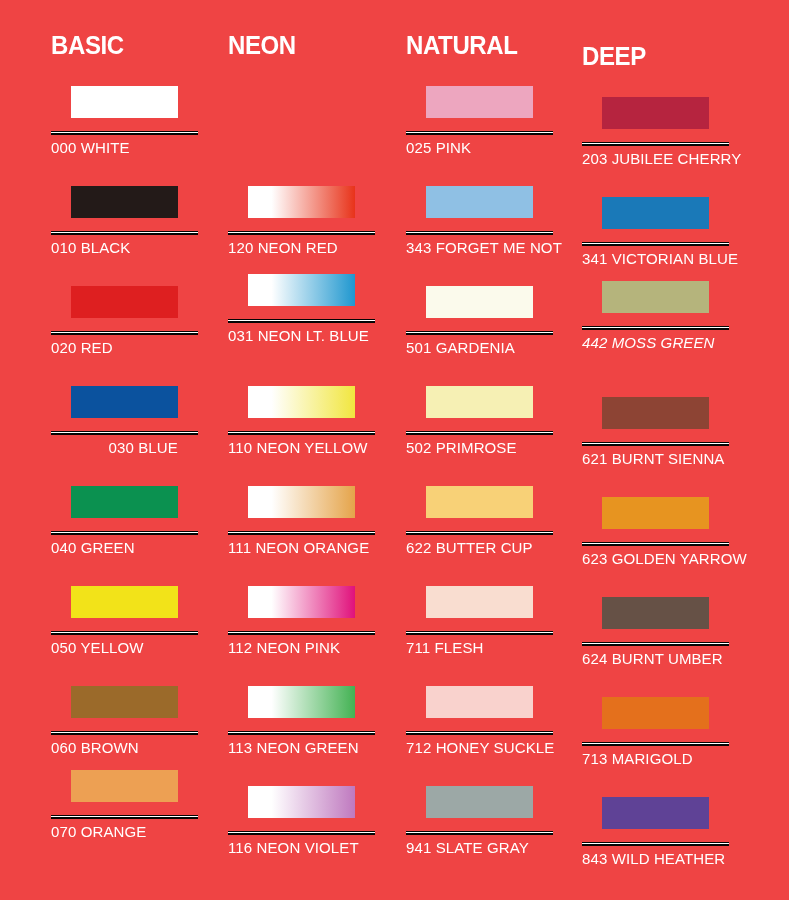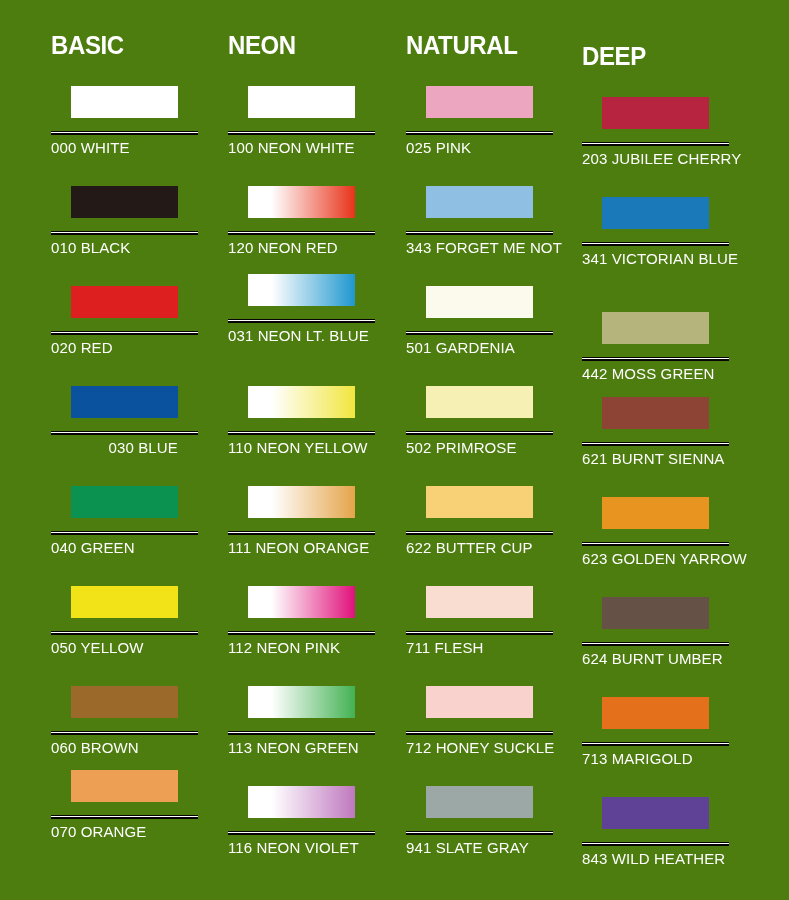--- a/index.html
+++ b/index.html
@@ -13,21 +13,21 @@
   body {
     font-family: "Liberation Sans", "DejaVu Sans", sans-serif;
     color: #ffffff;
     -webkit-font-smoothing: antialiased;
   }
 
   #chart {
     position: relative;
     width: 789px;
     height: 900px;
-    background: #4d7c0f;
+    background: #ef4444;
   }
 
   .column {
     position: absolute;
     top: 0;
     width: 178px;
     height: 900px;
   }
   .col-0 { left: 51px; }
   .col-1 { left: 228px; }
@@ -141,25 +141,20 @@
         <div class="label">060 BROWN</div>
       </div>
       <div class="cell" style="top: 764px;">
         <div class="swatch" style="background: rgb(237, 160, 83);"></div>
         <div class="rule"></div>
         <div class="label">070 ORANGE</div>
       </div>
     </div>
     <div class="column col-1" style="left: 228px;">
       <div class="col-header">NEON</div>
-      <div class="cell" style="top: 80px;">
-        <div class="swatch" style="background: rgb(255, 255, 255);"></div>
-        <div class="rule"></div>
-        <div class="label">100 NEON WHITE</div>
-      </div>
       <div class="cell" style="top: 180px;">
         <div class="swatch" style="background: linear-gradient(to right, rgb(255, 255, 255) 0%, rgb(255, 255, 255) 22%, rgb(232, 51, 26) 100%);"></div>
         <div class="rule"></div>
         <div class="label">120 NEON RED</div>
       </div>
       <div class="cell" style="top: 268px;">
         <div class="swatch" style="background: linear-gradient(to right, rgb(255, 255, 255) 0%, rgb(255, 255, 255) 22%, rgb(31, 151, 207) 100%);"></div>
         <div class="rule"></div>
         <div class="label">031 NEON LT. BLUE</div>
       </div>
@@ -237,21 +232,21 @@
       <div class="cell" style="top: 80px;">
         <div class="swatch" style="background: rgb(182, 36, 63);"></div>
         <div class="rule"></div>
         <div class="label">203 JUBILEE CHERRY</div>
       </div>
       <div class="cell" style="top: 180px;">
         <div class="swatch" style="background: rgb(26, 121, 184);"></div>
         <div class="rule"></div>
         <div class="label">341 VICTORIAN BLUE</div>
       </div>
-      <div class="cell" style="top: 295px;">
+      <div class="cell" style="top: 264px; font-style: italic;">
         <div class="swatch" style="background: rgb(181, 180, 124);"></div>
         <div class="rule"></div>
         <div class="label">442 MOSS GREEN</div>
       </div>
       <div class="cell" style="top: 380px;">
         <div class="swatch" style="background: rgb(141, 68, 52);"></div>
         <div class="rule"></div>
         <div class="label">621 BURNT SIENNA</div>
       </div>
       <div class="cell" style="top: 480px;">

